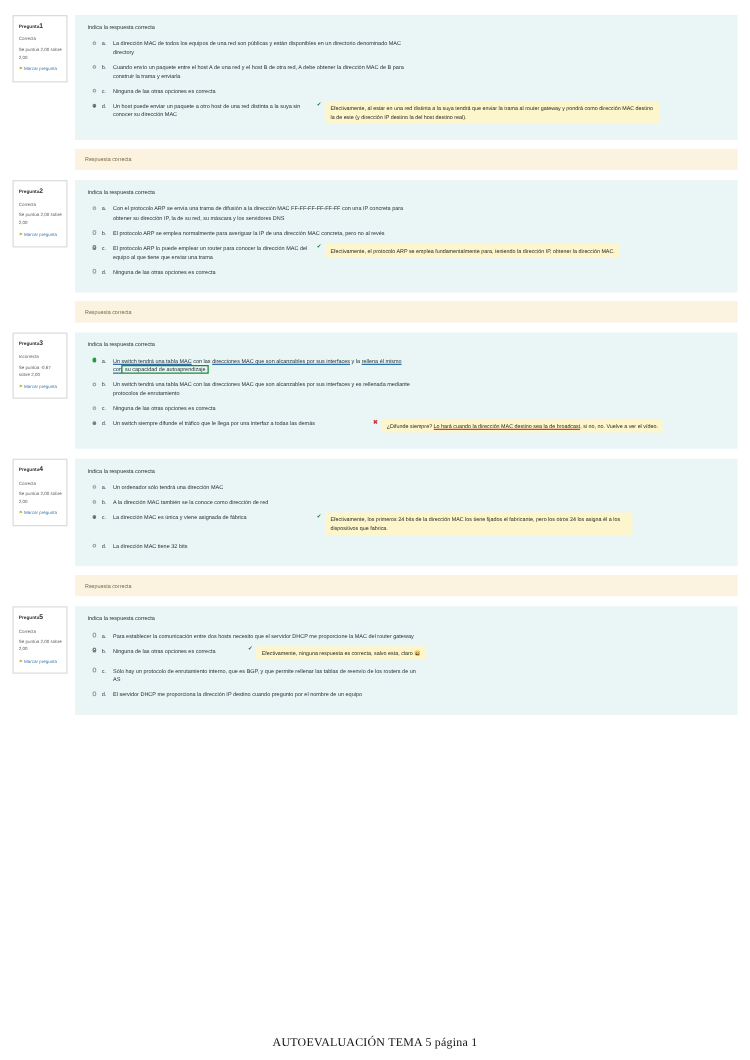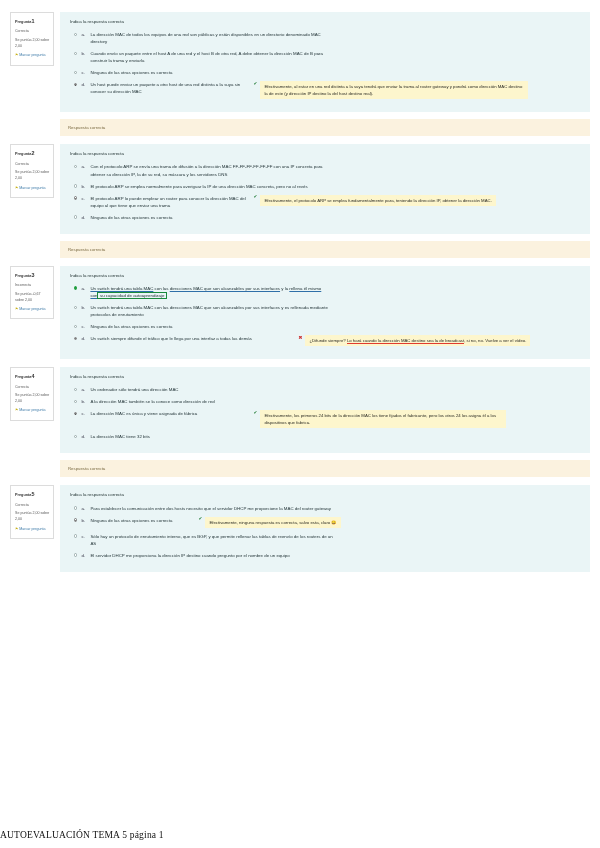--- a/index.html
+++ b/index.html
@@ -90,21 +90,21 @@
   .respuesta{
     background:#fbf2df;
     margin-top:7px;
     padding:6px 8px;
     font-size:4.3px;color:#7a6a42;
   }
 
   
   .footer{
     position:absolute;left:0;right:0;bottom:8px;
-    text-align:left;
+    text-align:center;
     font-family:"Liberation Serif", serif;
     font-size:9.5px;color:#111;letter-spacing:0.2px;
   }
 </style>
 </head>
 <body>
 
 <div class="page">
   <div class="quiz">
 

